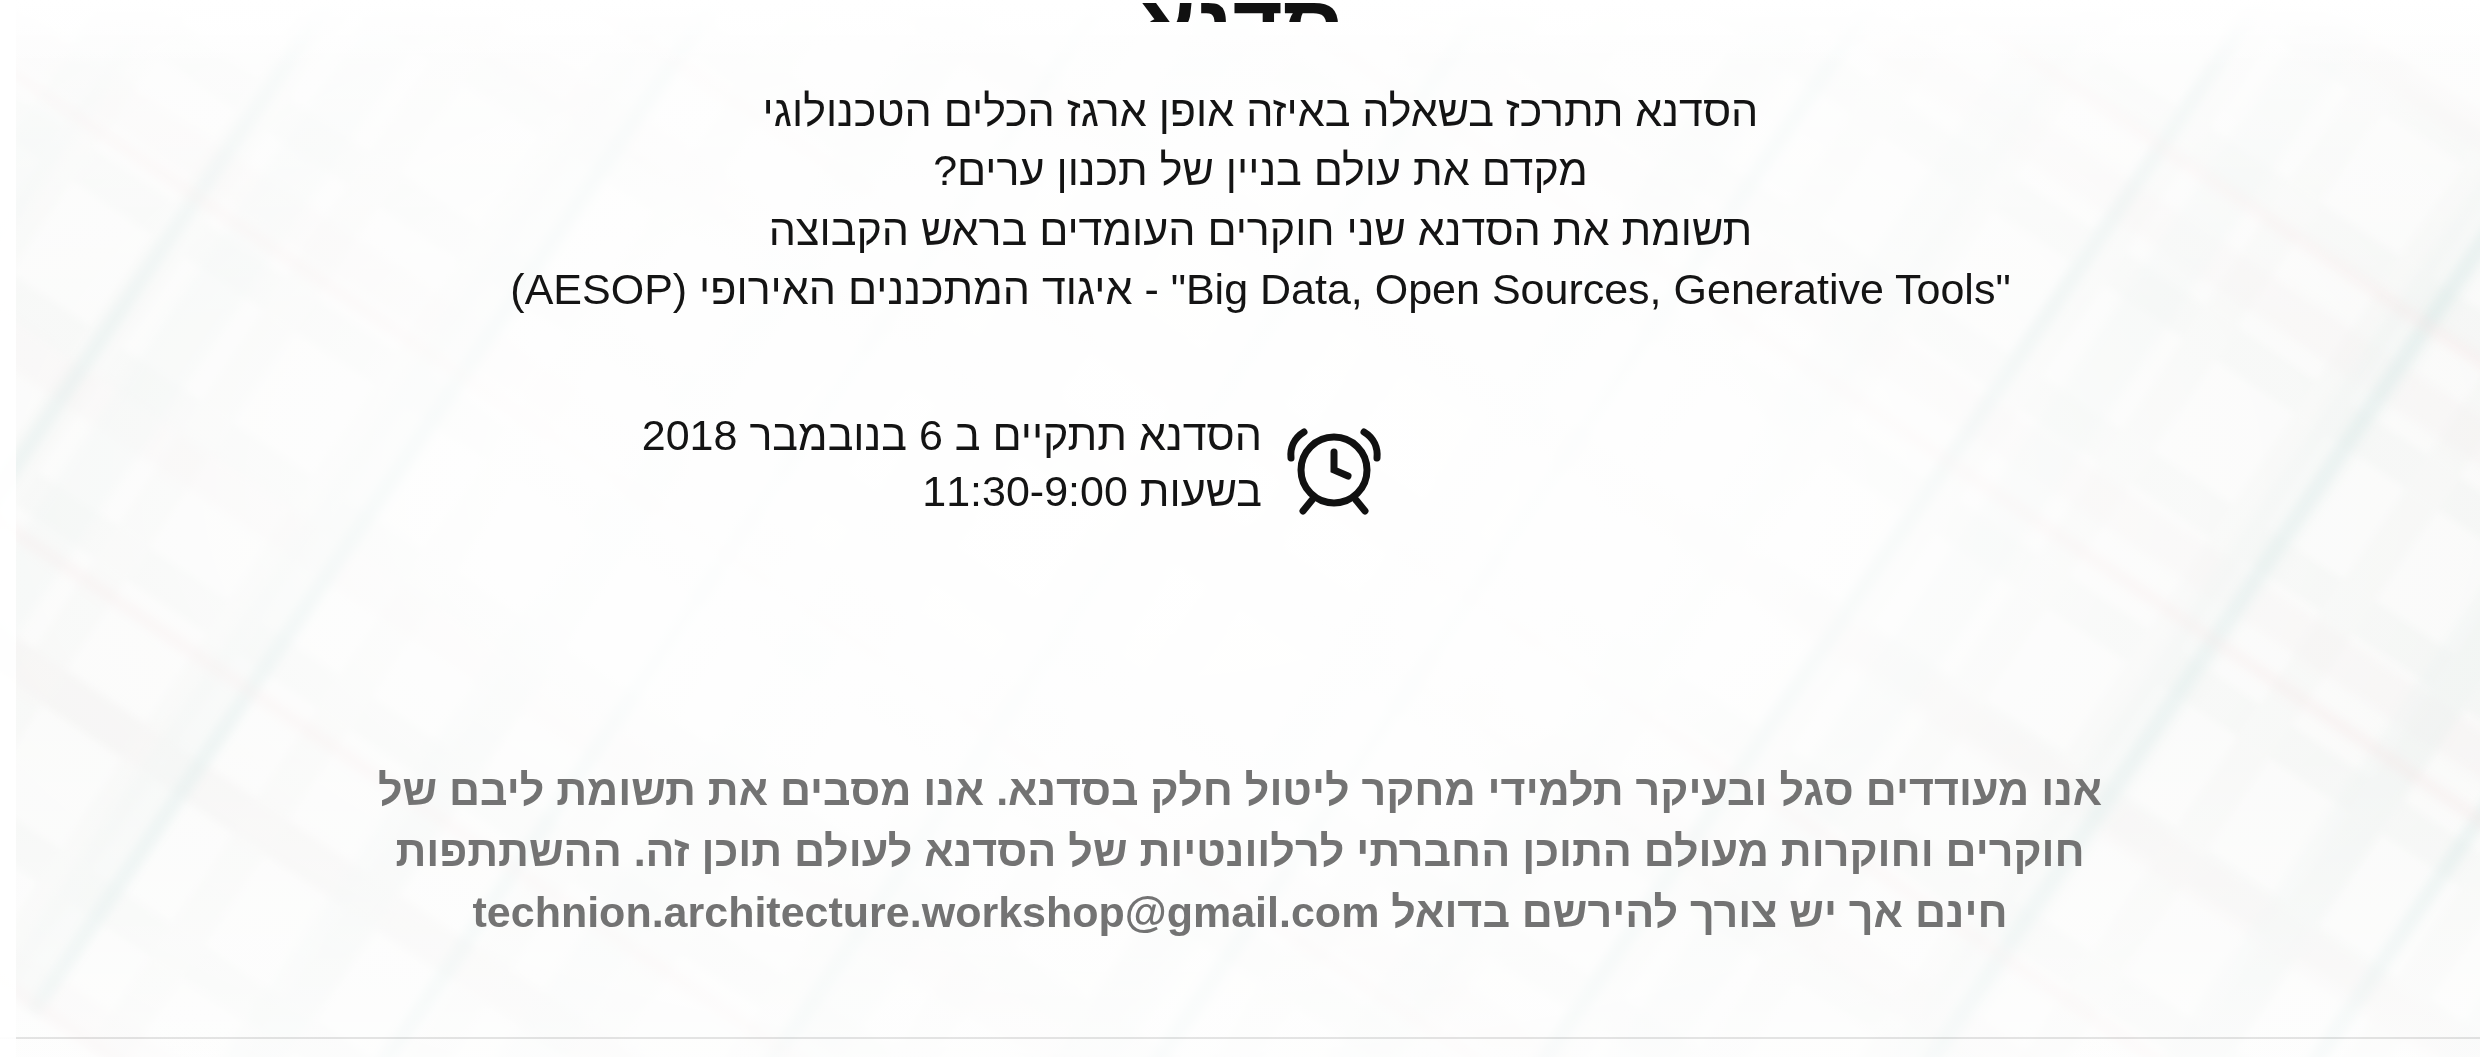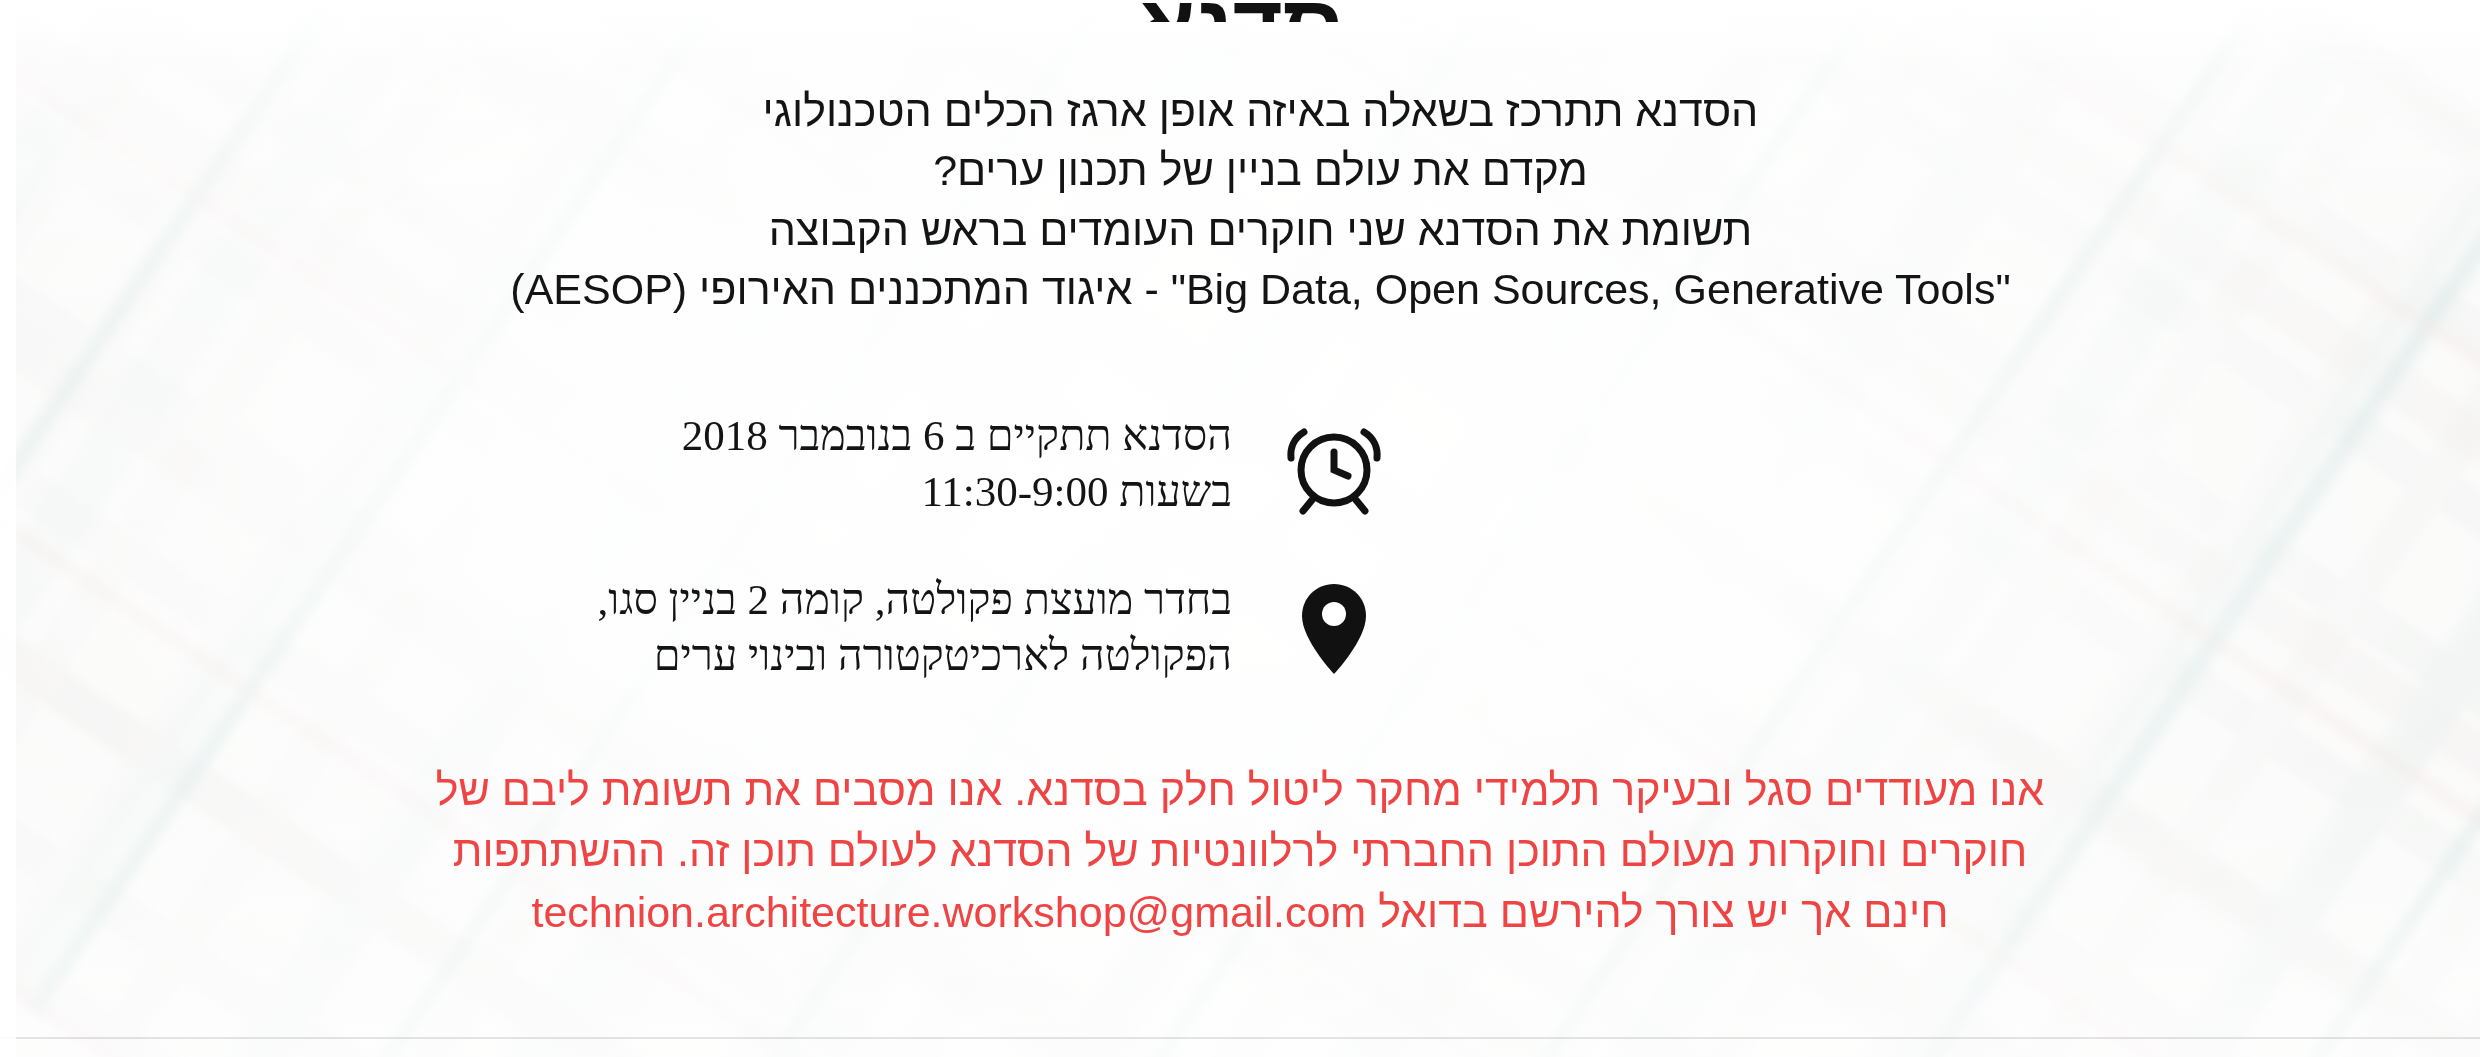--- a/index.html
+++ b/index.html
@@ -178,23 +178,22 @@
     position: absolute;
     top: 408px;
     right: 1090px;
     width: 1200px;
   }
   .info-row {
     display: flex;
     flex-direction: row;
     align-items: flex-end;
     justify-content: flex-start;
-    gap: 46px;
+    gap: 16px;
     margin-bottom: 52px;
-    font-family: Liberation Serif, serif;
   }
   .info-icon {
     flex: 0 0 auto;
     width: 112px;
     height: 112px;
     display: flex;
     align-items: center;
     justify-content: center;
   }
   .info-text {
@@ -208,21 +207,22 @@
   .info-text .ln { display: block; white-space: nowrap; }
 
   .footer {
     position: absolute;
     top: 760px;
     left: 0;
     right: 0;
     text-align: center;
     font-size: 43px;
     line-height: 1.42;
-    color: #ef4444;
+    color: #737373;
+    font-weight: bold;
   }
   .footer .ln { display: block; white-space: nowrap; }
 
   .bottom-rule {
     position: absolute;
     left: 0;
     right: 0;
     bottom: 18px;
     height: 2px;
     background: rgba(0,0,0,0.10);
@@ -278,32 +278,20 @@
               <path d="M52 40 L52 58 L66 64" stroke-width="7"></path>
             </g>
           </svg>
         </span>
         <span class="info-text">
           <span class="ln">הסדנא תתקיים ב 6 בנובמבר 2018</span>
           <span class="ln">בשעות 11:30-9:00</span>
         </span>
       </div>
 
-      <div class="info-row">
-        <span class="info-icon">
-          <svg width="104" height="104" viewBox="0 0 104 104" aria-hidden="true">
-            <path d="M52 8 C34 8 20 22 20 40 C20 64 52 98 52 98 C52 98 84 64 84 40 C84 22 70 8 52 8 Z" fill="#111111"></path>
-            <circle cx="52" cy="38" r="12" fill="#ffffff"></circle>
-          </svg>
-        </span>
-        <span class="info-text">
-          <span class="ln">בחדר מועצת פקולטה, קומה 2 בניין סגו,</span>
-          <span class="ln">הפקולטה לארכיטקטורה ובינוי ערים</span>
-        </span>
-      </div>
 
     </div>
 
     <div class="footer">
       <span class="ln">אנו מעודדים סגל ובעיקר תלמידי מחקר ליטול חלק בסדנא. אנו מסבים את תשומת ליבם של</span>
       <span class="ln">חוקרים וחוקרות מעולם התוכן החברתי לרלוונטיות של הסדנא לעולם תוכן זה. ההשתתפות</span>
       <span class="ln">חינם אך יש צורך להירשם בדואל technion.architecture.workshop@gmail.com</span>
     </div>
 
     <div class="bottom-rule"></div>

